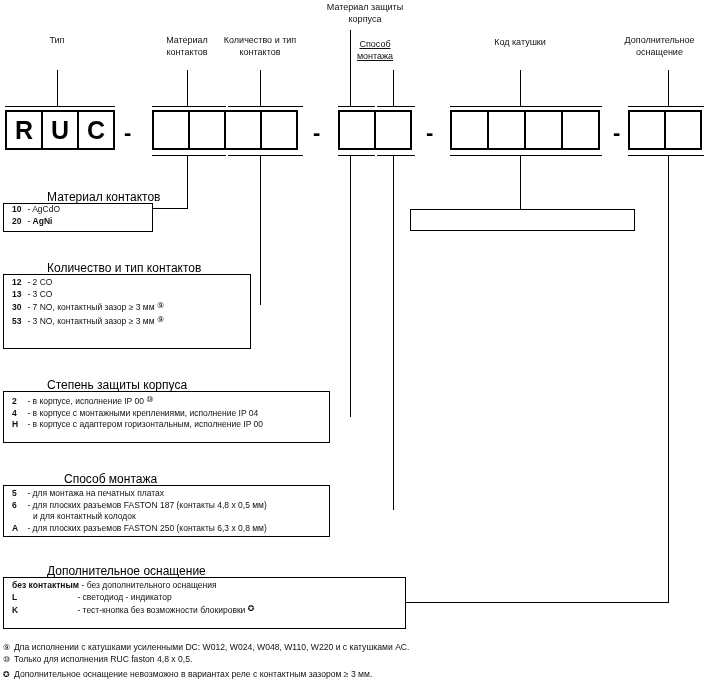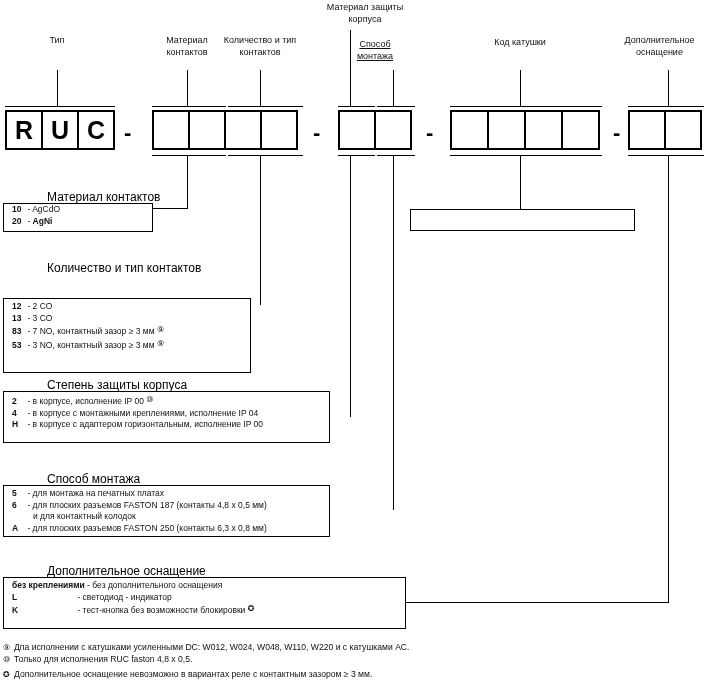--- a/index.html
+++ b/index.html
@@ -202,34 +202,34 @@
     </li>
     <li>
       <span class="k w1">20</span>
       <span>-</span>
       <span class="k">AgNi</span>
     </li>
   </ul>
 </div>
 
 <div class="blk-title" style="left:3px;top:261px;">Количество и тип контактов</div>
-<div class="blk" style="left:3px;top:274px;width:248px;height:75px;padding-top:2px;margin-top:24px;">
+<div class="blk" style="left:3px;top:274px;width:248px;height:75px;padding-top:2px;">
   <ul>
     <li>
       <span class="k w1">12</span>
       <span>-</span>
       <span>2 CO</span>
     </li>
     <li>
       <span class="k w1">13</span>
       <span>-</span>
       <span>3 CO</span>
     </li>
     <li>
-      <span class="k w1">83</span>
+      <span class="k w1">30</span>
       <span>-</span>
       <span>7 NO, контактный зазор ≥ 3 мм</span>
       <span class="mk">⑨</span>
     </li>
     <li>
       <span class="k w1">53</span>
       <span>-</span>
       <span>3 NO, контактный зазор ≥ 3 мм</span>
       <span class="mk">⑨</span>
     </li>
@@ -251,21 +251,21 @@
       <span>в корпусе с монтажными креплениями, исполнение IP 04</span>
     </li>
     <li>
       <span class="k w1">H</span>
       <span>-</span>
       <span>в корпусе с адаптером горизонтальным, исполнение IP 00</span>
     </li>
   </ul>
 </div>
 
-<div class="blk-title" style="left:3px;top:472px;">Способ монтажа</div>
+<div class="blk-title" style="left:20px;top:472px;">Способ монтажа</div>
 <div class="blk" style="left:3px;top:485px;width:327px;height:52px;padding-top:2px;">
   <ul>
     <li>
       <span class="k w1">5</span>
       <span>-</span>
       <span>для монтажа на печатных платах</span>
     </li>
     <li>
       <span class="k w1">6</span>
       <span>-</span>
@@ -279,21 +279,21 @@
       <span>-</span>
       <span>для плоских разъемов FASTON 250 (контакты 6,3 x 0,8 мм)</span>
     </li>
   </ul>
 </div>
 
 <div class="blk-title" style="left:3px;top:564px;text-align:center;">Дополнительное оснащение</div>
 <div class="blk" style="left:3px;top:577px;width:403px;height:52px;padding-top:2px;">
   <ul>
     <li>
-      <span class="k">без креплениями</span>
+      <span class="k">без контактным</span>
       <span>-</span>
       <span>без дополнительного оснащения</span>
     </li>
     <li>
       <span class="k" style="min-width:63px;">L</span>
       <span>-</span>
       <span>светодиод - индикатор</span>
     </li>
     <li>
       <span class="k" style="min-width:63px;">K</span>

